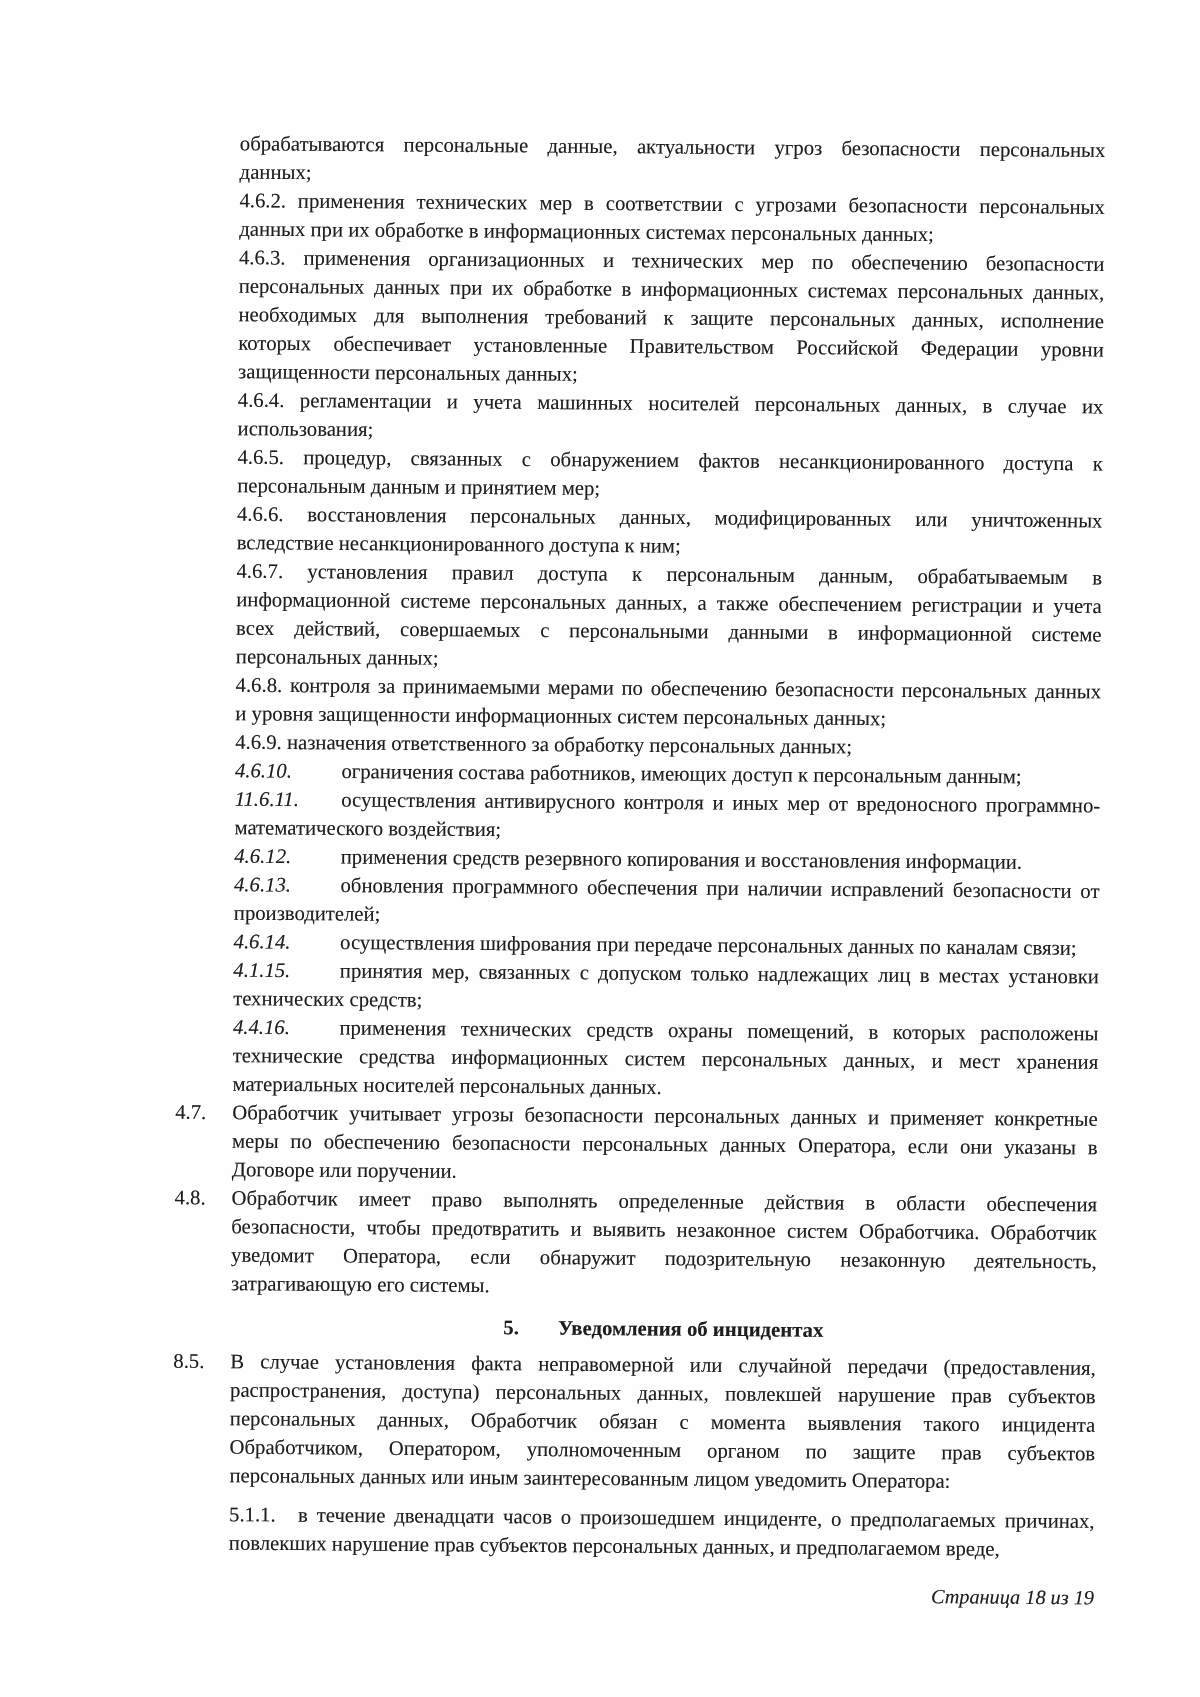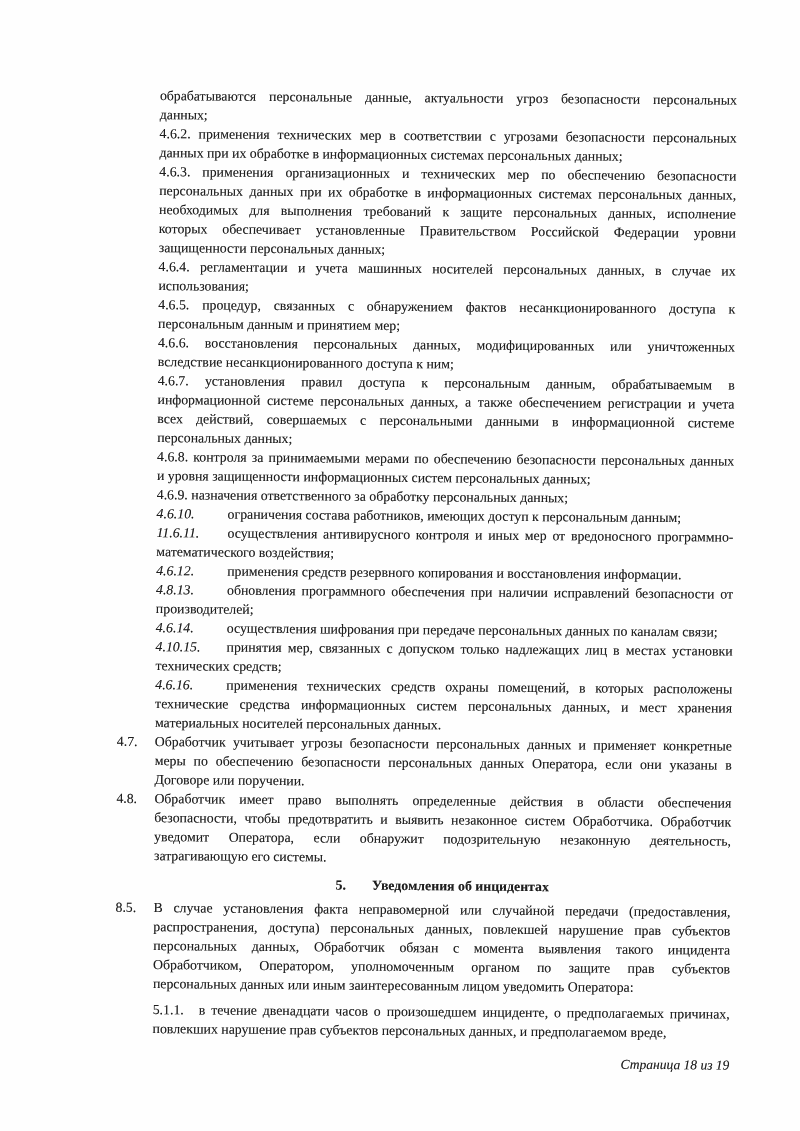--- a/index.html
+++ b/index.html
@@ -106,32 +106,32 @@
           <div class="line last"><span class="num">4.6.10.</span>ограничения состава работников, имеющих доступ к персональным данным;</div>
         </div>
         <div class="para tab">
           <div class="line"><span class="num">11.6.11.</span>осуществления антивирусного контроля и иных мер от вредоносного программно-</div>
           <div class="line last">математического воздействия;</div>
         </div>
         <div class="para tab">
           <div class="line last"><span class="num">4.6.12.</span>применения средств резервного копирования и восстановления информации.</div>
         </div>
         <div class="para tab">
-          <div class="line"><span class="num">4.8.13.</span>обновления программного обеспечения при наличии исправлений безопасности от</div>
+          <div class="line"><span class="num">4.6.13.</span>обновления программного обеспечения при наличии исправлений безопасности от</div>
           <div class="line last">производителей;</div>
         </div>
         <div class="para tab">
           <div class="line last"><span class="num">4.6.14.</span>осуществления шифрования при передаче персональных данных по каналам связи;</div>
         </div>
         <div class="para tab">
-          <div class="line"><span class="num">4.10.15.</span>принятия мер, связанных с допуском только надлежащих лиц в местах установки</div>
+          <div class="line"><span class="num">4.1.15.</span>принятия мер, связанных с допуском только надлежащих лиц в местах установки</div>
           <div class="line last">технических средств;</div>
         </div>
         <div class="para tab">
-          <div class="line"><span class="num">4.6.16.</span>применения технических средств охраны помещений, в которых расположены</div>
+          <div class="line"><span class="num">4.4.16.</span>применения технических средств охраны помещений, в которых расположены</div>
           <div class="line">технические средства информационных систем персональных данных, и мест хранения</div>
           <div class="line last">материальных носителей персональных данных.</div>
         </div>
         <div class="para hang">
           <div class="line"><span class="num">4.7.</span>Обработчик учитывает угрозы безопасности персональных данных и применяет конкретные</div>
           <div class="line">меры по обеспечению безопасности персональных данных Оператора, если они указаны в</div>
           <div class="line last">Договоре или поручении.</div>
         </div>
         <div class="para hang">
           <div class="line"><span class="num">4.8.</span>Обработчик имеет право выполнять определенные действия в области обеспечения</div>

